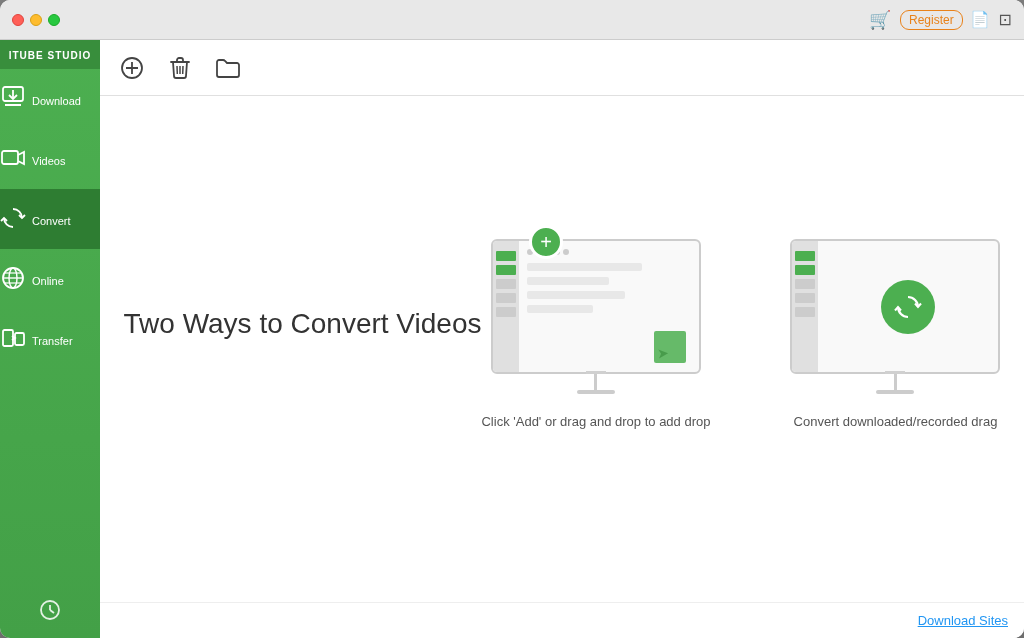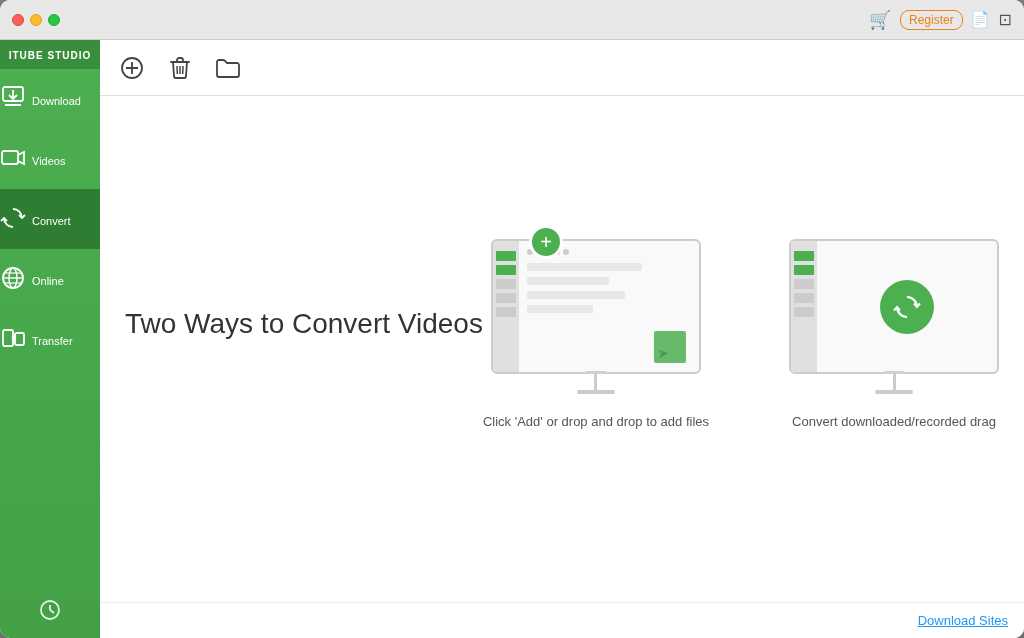--- a/index.html
+++ b/index.html
@@ -461,21 +461,21 @@
                   </div>
                 </div>
               </div>
 
               <div class="monitor-stand">
                 <div style="width:20px;height:3px;background:#d0d0d0;margin-top:2px;"></div>
                 <div class="monitor-neck" style="width:3px;height:16px;background:#ccc;"></div>
                 <div class="monitor-base" style="width:38px;height:4px;background:#ccc;border-radius:2px;"></div>
               </div>
             </div>
-            <div class="illustration-caption">Click 'Add' or drop and drop to add files</div>
+            <div class="illustration-caption">Click 'Add' or drag and drop to add drop</div>
           </div>
 
           <div class="illustration-item">
             <div class="monitor">
               <div class="monitor-screen">
 
                 <div style="position:absolute;left:0;top:0;width:26px;height:100%;background:#e0e0e0;display:flex;flex-direction:column;gap:4px;padding:10px 3px 6px;">
                   <div style="height:10px;background:#4caf50;border-radius:1px;"></div>
                   <div style="height:10px;background:#4caf50;border-radius:1px;"></div>
                   <div style="height:10px;background:#ccc;border-radius:1px;"></div>

